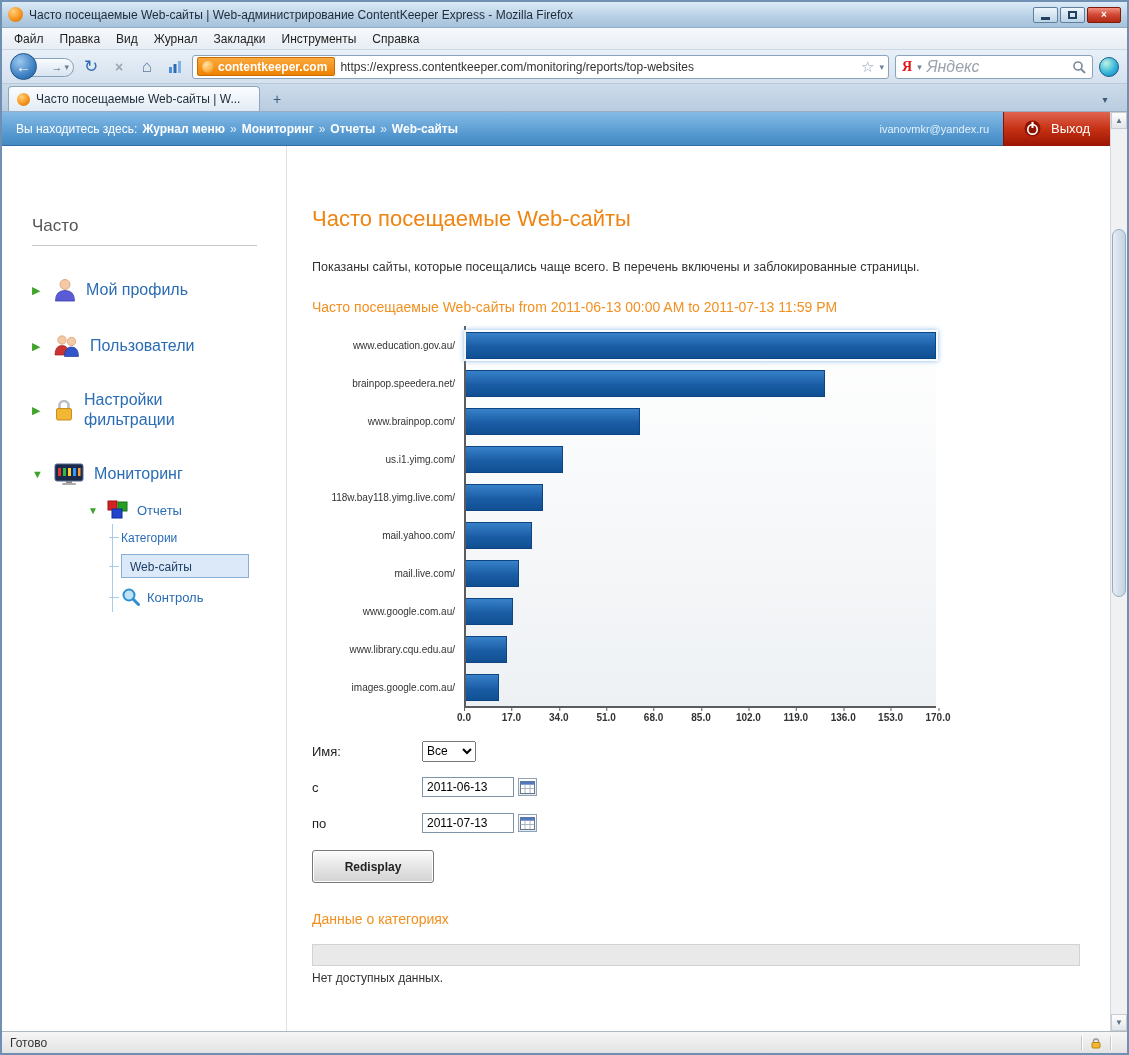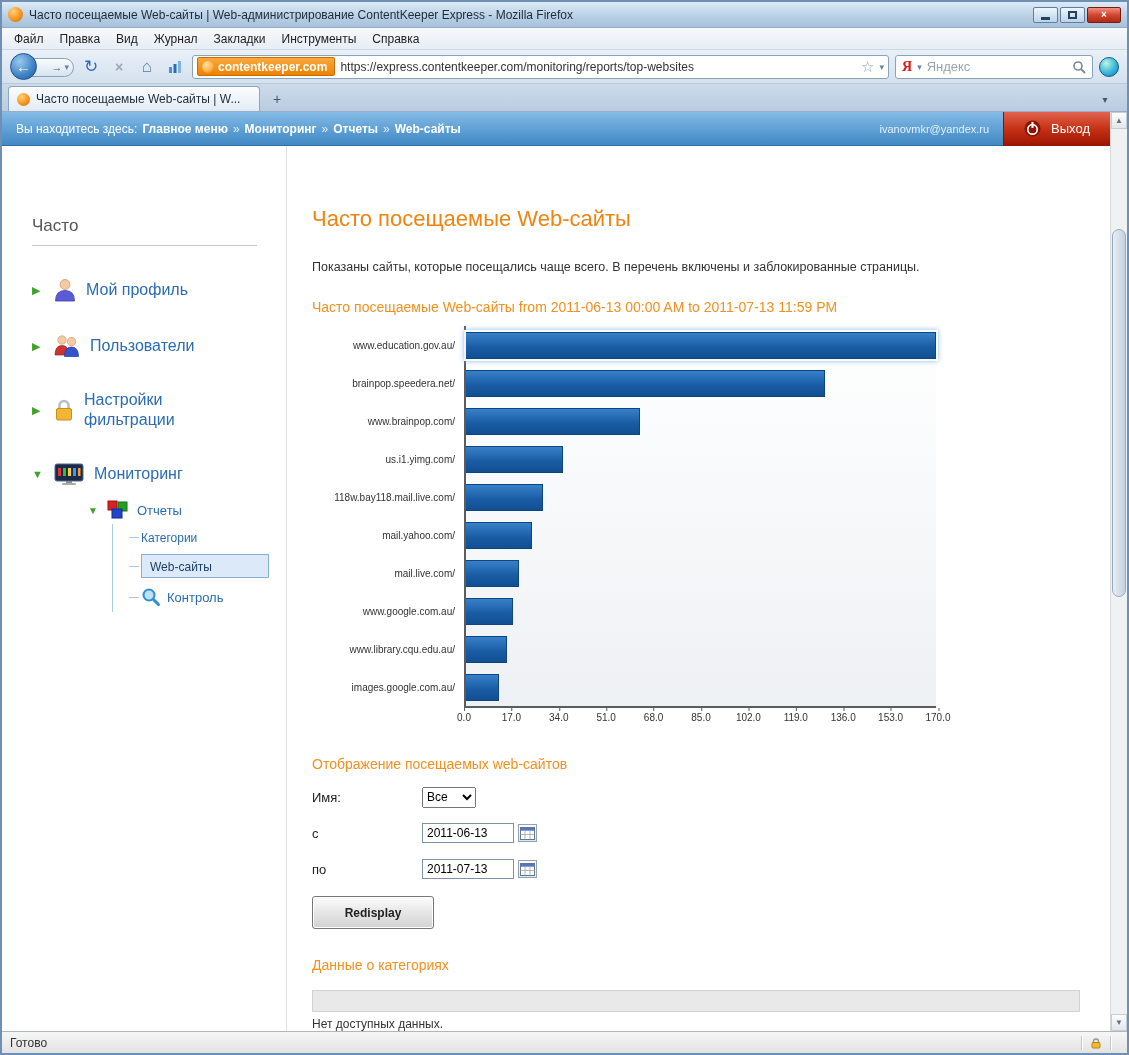--- a/index.html
+++ b/index.html
@@ -51,21 +51,21 @@
   .domain-pill .ball { width:12px; height:12px; border-radius:50%;
                  background:radial-gradient(circle at 35% 30%, #ffe2a8, #ffb347 55%, #d97706); }
   .domain-pill span { font-size:12px; font-weight:bold; color:#fff; white-space:nowrap; }
   .url-text { font-size:12px; color:#333; white-space:nowrap; overflow:hidden; text-overflow:ellipsis; flex:1; }
   .star { color:#8fa2b5; font-size:15px; }
   .small-caret { font-size:9px; color:#6c8299; }
 
   .searchbox { width:198px; height:24px; background:#fff; border:1px solid #8ba3ba; border-radius:3px;
                display:flex; align-items:center; padding:0 6px; gap:5px; }
   .ya-logo { color:#e01616; font-weight:bold; font-size:14px; font-family:"Liberation Serif","DejaVu Serif",serif; }
-  .search-ph { flex:1; font-size:13px; color:#9aa4ae; }
+  .search-ph { flex:1; font-size:16px; font-style:italic; color:#9aa4ae; }
   .addon-ball { width:20px; height:20px; border-radius:50%;
                 background:radial-gradient(circle at 35% 30%, #bdf3e2, #37b6d9 55%, #1678b8); border:1px solid #0f5e8e; }
 
   
   .tabbar { height:28px; flex:0 0 28px; background:linear-gradient(#ccdbe9,#b9cce0);
             border-bottom:1px solid #97aec4; display:flex; align-items:flex-end; padding:3px 12px 0 6px; gap:4px; }
   .tab { width:252px; height:25px; background:linear-gradient(#fbfdff,#e2ebf4);
          border:1px solid #8ca6bf; border-bottom:none; border-radius:4px 4px 0 0;
          display:flex; align-items:center; gap:6px; padding:0 8px; }
   .tab .ball { width:13px; height:13px; border-radius:50%;
@@ -98,21 +98,21 @@
   
   .sidebar { width:285px; flex:0 0 285px; padding:70px 0 0 30px; border-right:1px solid #e0e0e0; }
   .menu-title { font-size:17px; color:#555; padding-bottom:9px; border-bottom:1px solid #c8c8c8; width:225px; }
   .side-item { display:flex; align-items:center; gap:10px; margin-top:32px; cursor:pointer; }
   .side-item .arrow { color:#3fa32a; font-size:11px; width:12px; flex:0 0 12px; }
   .side-item .label { font-size:16px; color:#2a6cb5; max-width:160px; line-height:1.25; }
   .submenu { margin-left:56px; margin-top:14px; }
   .sub-item { display:flex; align-items:center; gap:8px; cursor:pointer; }
   .sub-item .arrow { color:#3fa32a; font-size:10px; width:11px; }
   .sub-item .label { font-size:13px; color:#2a6cb5; }
-  .subtree { margin-left:24px; border-left:1px solid #aacbe8; padding-left:28px; margin-top:4px; }
+  .subtree { margin-left:24px; border-left:1px solid #aacbe8; padding-left:8px; margin-top:4px; }
   .tree-item { position:relative; padding:4px 0; cursor:pointer; }
   .tree-item::before { content:""; position:absolute; left:-12px; top:50%; width:10px; height:1px; background:#aacbe8; }
   .tree-item .label { font-size:12px; color:#2a6cb5; }
   .tree-item.selected .label { color:#1d3e66; }
   .selected-box { display:inline-block; background:#dce9f8; border:1px solid #89afd8; padding:2px 8px; min-width:128px; }
   .tree-item.with-icon { display:flex; align-items:center; gap:6px; padding:5px 0; }
   .tree-item.with-icon .label { font-size:13px; }
 
   
   .main { flex:1; padding:46px 30px 0 25px; min-width:0; overflow:hidden; }
@@ -127,21 +127,21 @@
   .chart-label { height:38px; display:flex; align-items:center; justify-content:flex-end;
                  padding-right:9px; font-size:10px; color:#333; white-space:nowrap; }
   .chart-plot { width:472px; border-left:2px solid #5c5c5c; border-bottom:2px solid #5c5c5c;
                 background:linear-gradient(#ffffff,#eef1f4); display:flex; flex-direction:column; }
   .chart-bar-row { height:38px; display:flex; align-items:center; }
   .chart-bar { height:27px; background:linear-gradient(#3781c9,#1a5da5 55%,#114f93);
                border:1px solid #0d4484; border-left:none; }
   .chart-bar.hl { box-shadow:0 0 0 2px rgba(255,255,255,.9), 0 0 5px 2px rgba(130,180,230,.9); }
   .chart-axis-row { display:flex; }
   .axis-spacer { width:152px; flex:0 0 152px; }
-  .chart-axis { width:474px; position:relative; height:18px; }
+  .chart-axis { width:474px; position:relative; height:18px;font-weight:bold; }
   .tick { position:absolute; top:4px; transform:translateX(-50%); font-size:10px; color:#333; }
   .tick::before { content:""; position:absolute; left:50%; top:-4px; width:1px; height:3px; background:#5c5c5c; }
 
   .filter-title { margin-top:30px; }
   .form-row { display:flex; align-items:center; margin-top:14px; height:22px; }
   .form-label { width:110px; flex:0 0 110px; font-size:13px; color:#222; }
   .name-select { width:54px; height:21px; font-size:12px; font-family:"Liberation Sans",sans-serif; }
   .date-input { width:92px; height:20px; border:1px solid #7f93a8; font-size:12px; padding:0 4px;
                 font-family:"Liberation Sans",sans-serif; }
   .cal-btn { width:19px; height:18px; margin-left:4px; border:1px solid #8fa3b8; background:linear-gradient(#fff,#dfe7ef);
@@ -258,21 +258,21 @@
     <div class="tab-spacer"></div>
     <div class="tablist-btn">▾</div>
   </div>
 
   <div class="page-area">
     <div class="page-col">
 
       <div class="crumbbar">
         <span class="crumb-prefix">Вы находитесь здесь:</span>
         <span class="crumb-links">
-            <span class="crumb-link">Главное меню</span>
+            <span class="crumb-link">Журнал меню</span>
             <span class="crumb-sep">»</span>
             <span class="crumb-link">Мониторинг</span>
             <span class="crumb-sep">»</span>
             <span class="crumb-link">Отчеты</span>
             <span class="crumb-sep">»</span>
             <span class="crumb-link">Web-сайты</span>
           </span>
         <span class="crumb-spacer"></span>
         <span class="user-email">ivanovmkr@yandex.ru</span>
         <div class="logout-btn">
@@ -368,21 +368,21 @@
 
           <div class="section-title chart-title">Часто посещаемые Web-сайты from 2011-06-13 00:00 AM to 2011-07-13 11:59 PM</div>
 
           <div class="chart">
             <div class="chart-body">
               <div class="chart-labels">
                   <div class="chart-label">www.education.gov.au/</div>
                   <div class="chart-label">brainpop.speedera.net/</div>
                   <div class="chart-label">www.brainpop.com/</div>
                   <div class="chart-label">us.i1.yimg.com/</div>
-                  <div class="chart-label">118w.bay118.mail.live.com/</div>
+                  <div class="chart-label">118w.bay118.yimg.live.com/</div>
                   <div class="chart-label">mail.yahoo.com/</div>
                   <div class="chart-label">mail.live.com/</div>
                   <div class="chart-label">www.google.com.au/</div>
                   <div class="chart-label">www.library.cqu.edu.au/</div>
                   <div class="chart-label">images.google.com.au/</div>
                 </div>
               <div class="chart-plot">
                   <div class="chart-bar-row">
                     <div class="chart-bar hl" style="width: 100%;"></div>
                   </div>
@@ -426,21 +426,20 @@
                   <span class="tick" style="left: 50%;">85.0</span>
                   <span class="tick" style="left: 60%;">102.0</span>
                   <span class="tick" style="left: 70%;">119.0</span>
                   <span class="tick" style="left: 80%;">136.0</span>
                   <span class="tick" style="left: 90%;">153.0</span>
                   <span class="tick" style="left: 100%;">170.0</span>
                 </div>
             </div>
           </div>
 
-          <div class="section-title filter-title">Отображение посещаемых web-сайтов</div>
 
           <div class="form-row">
             <span class="form-label">Имя:</span>
             <select class="name-select">
               <option>Все</option>
             </select>
           </div>
 
           <div class="form-row">
             <span class="form-label">с</span>

